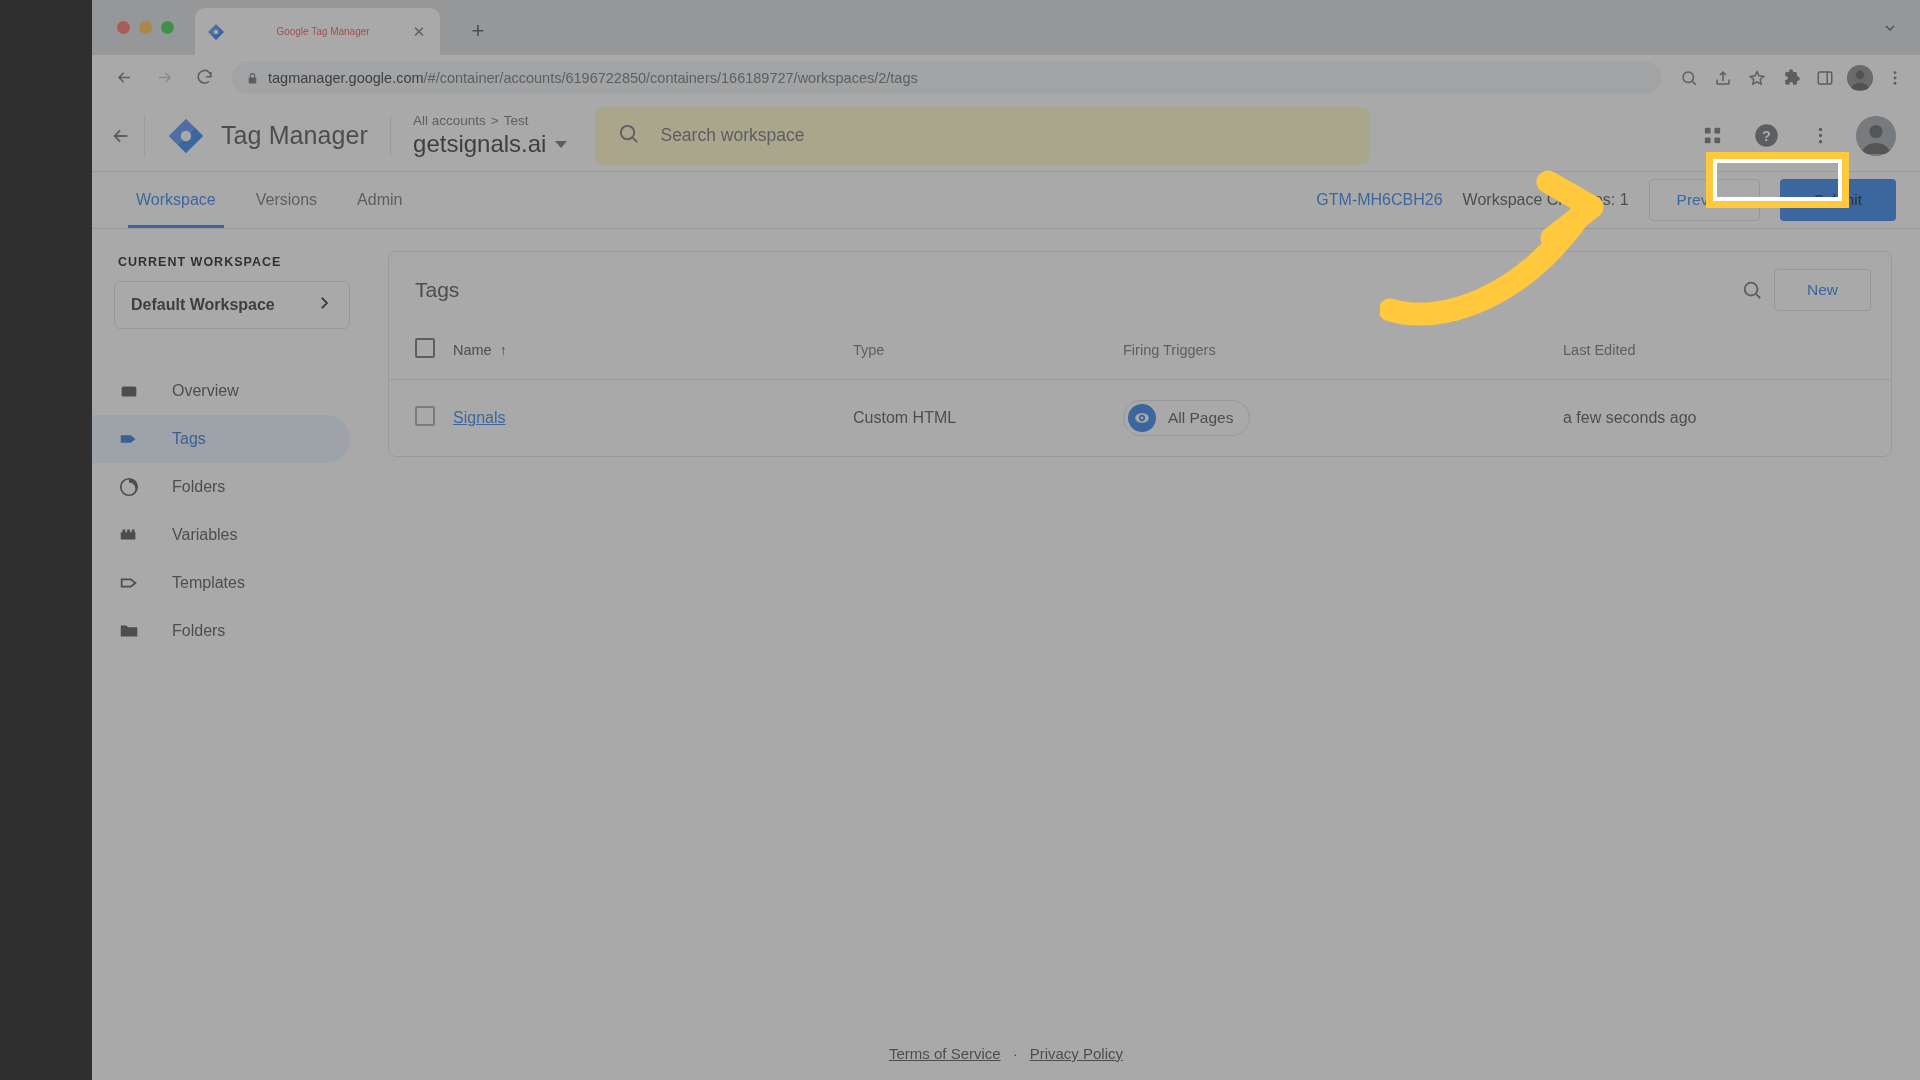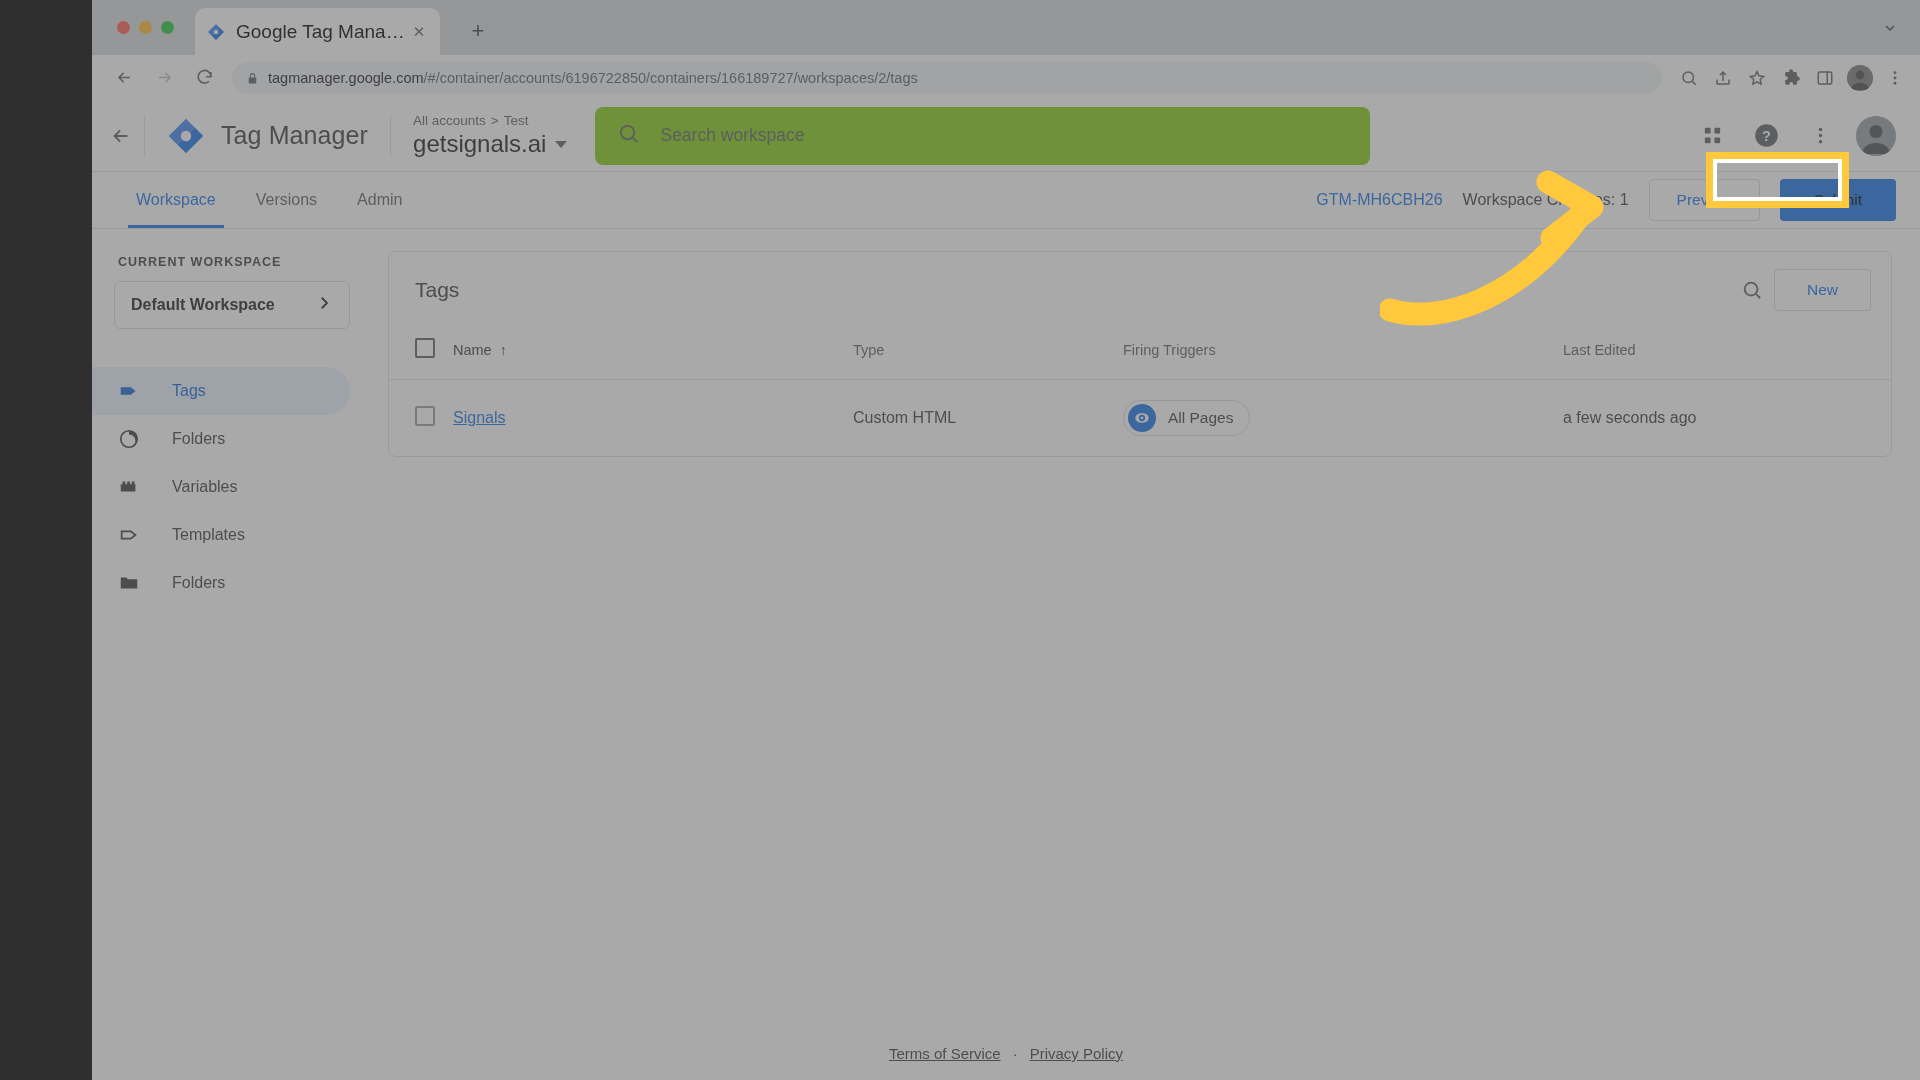--- a/index.html
+++ b/index.html
@@ -37,21 +37,21 @@
   .tab {
     position: absolute; left: 103px; top: 8px;
     width: 245px; height: 47px;
     background: #ffffff;
     border-radius: 10px 10px 0 0;
     display: flex; align-items: center;
     padding: 0 12px;
   }
   .tab-favicon { width: 18px; height: 18px; flex: 0 0 18px; margin-right: 11px; }
   .tab-title {
-    font-size: 19px; color: #000000;
+    font-size: 10px; color: #ef4444;
     white-space: nowrap; overflow: hidden; text-overflow: ellipsis;
     flex: 1;
     text-align: center;
   }
   .tab-close {
     width: 18px; height: 18px; flex: 0 0 18px;
     color: #5f6368; font-size: 15px; line-height: 18px; text-align: center;
   }
   .newtab {
     position: absolute; left: 372px; top: 17px;
@@ -125,21 +125,21 @@
     font-size: 24px; color: #202124;
     display: flex; align-items: center;
   }
   .caret {
     display: inline-block; margin-left: 9px;
     border-left: 6px solid transparent; border-right: 6px solid transparent;
     border-top: 7px solid #5f6368;
   }
   .searchbar {
     flex: 1; max-width: 775px; height: 58px; margin-left: 28px;
-    background: #84cc16; border-radius: 8px;
+    background: #fef9c3; border-radius: 8px;
     display: flex; align-items: center; padding: 0 22px;
   }
   .searchbar .sicon { margin-right: 20px; color: #5f6368; }
   .searchbar input {
     border: 0; background: transparent; outline: none;
     font-size: 17.5px; color: #3c4043; width: 100%;
     font-family: "Liberation Sans", sans-serif;
   }
   .searchbar input::placeholder { color: #5f6368; }
   .hdr-right { margin-left: auto; display: flex; align-items: center; padding-right: 24px; gap: 6px; }
@@ -187,21 +187,21 @@
     background: #1a73e8; color: #000000; font-size: 15.5px; font-weight: 500;
     display: flex; align-items: center; justify-content: center;
   }
   .submit-wrap { position: relative; }
 
   
   .gtm-body { display: flex; height: 851px; }
 
   .sidebar { width: 280px; padding-top: 26px; flex: 0 0 280px; }
   .side-label {
-    font-size: 12.5px; color: #404040; letter-spacing: 1.0px;
+    font-size: 12.5px; color: #000000; letter-spacing: 1.0px;
     font-weight: 700; padding-left: 26px; margin-bottom: 12px;
   }
   .ws-card {
     margin: 0 22px 0 22px; height: 48px;
     border: 1px solid #dadce0; border-radius: 6px;
     display: flex; align-items: center; padding: 0 16px;
   }
   .ws-card-name { font-size: 16px; color: #202124; font-weight: 700; flex: 1; }
   .ws-card-arrow { color: #202124; font-size: 18px; font-weight: 700; }
   .side-nav { margin-top: 38px; }
@@ -501,20 +501,28 @@
           <div class="ws-card">
             <span class="ws-card-name">Default Workspace</span>
             <span class="ws-card-arrow">
               <svg viewBox="0 0 24 24" width="18" height="18" fill="none" stroke="currentColor" stroke-width="2.4">
                 <path d="M9 5l7 7-7 7"></path>
               </svg>
             </span>
           </div>
 
           <div class="side-nav">
+            <div class="side-item">
+              <span class="ic">
+                <svg viewBox="0 0 24 24" width="22" height="22" fill="currentColor">
+                  <path d="M4 9a2 2 0 0 1 2-2h12a2 2 0 0 1 2 2v8a1 1 0 0 1-1 1H5a1 1 0 0 1-1-1z"></path>
+                </svg>
+              </span>
+              <span>Overview</span>
+            </div>
 
             <div class="side-item active">
               <span class="ic">
                 <svg viewBox="0 0 24 24" width="22" height="22" fill="currentColor">
                   <path d="M3 8h11l5 4-5 4H3z"></path>
                 </svg>
               </span>
               <span>Tags</span>
             </div>
 

